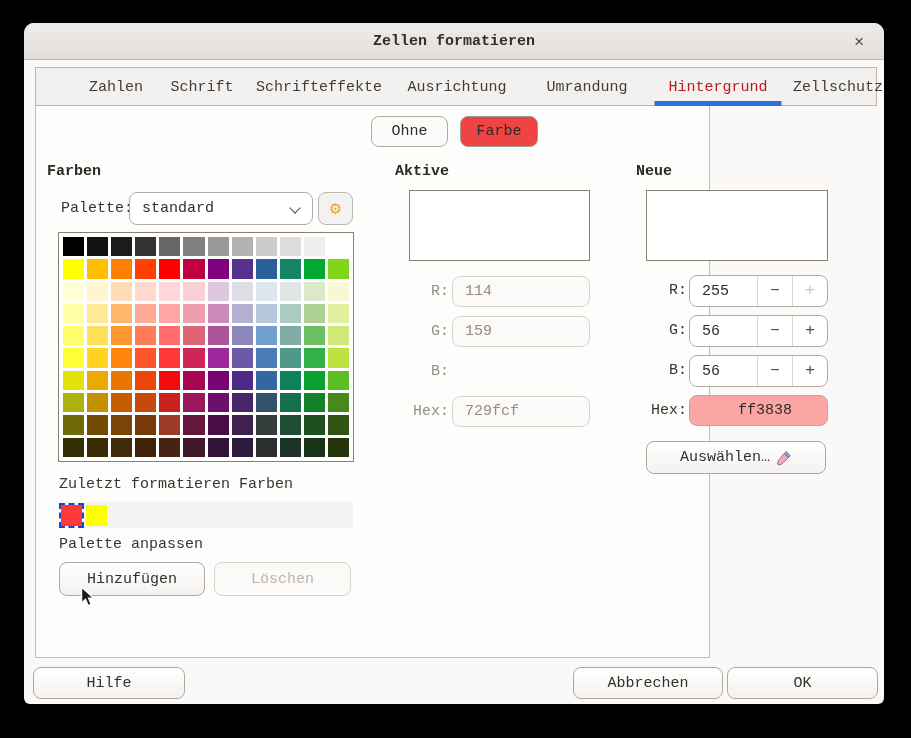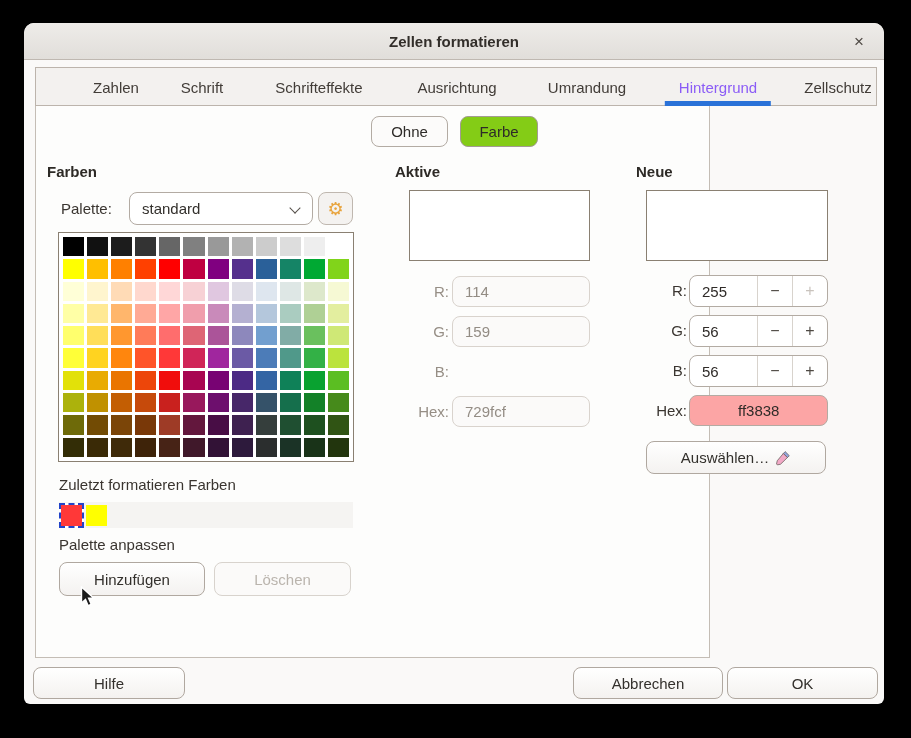--- a/index.html
+++ b/index.html
@@ -1,43 +1,43 @@
 <!DOCTYPE html>
 <html><head>
 <meta charset="utf-8">
 <style>
   html,body{margin:0;padding:0;background:#000;}
   *{box-sizing:border-box;}
   body{font-family:"Liberation Sans", sans-serif;}
-  .stage{position:relative;width:911px;height:738px;background:#000;overflow:hidden;}
+  .stage{position:relative;width:911px;height:738px;background:#000;overflow:hidden;font-family:Liberation Mono, monospace;}
 
   .dialog{position:absolute;left:24px;top:23px;width:860px;height:681px;
     background:#FAF9F8;border-radius:10px 10px 6px 6px;}
 
   .titlebar{position:absolute;left:0;top:0;width:100%;height:37px;
     background:linear-gradient(#EEECE9,#E1DEDA);border-bottom:1px solid #BFB8B1;
     border-radius:10px 10px 0 0;display:flex;align-items:center;justify-content:center;}
   .title{font-size:15px;font-weight:bold;color:#322E2A;}
   .close-btn{position:absolute;right:14px;top:8px;width:22px;height:22px;display:flex;
     align-items:center;justify-content:center;color:#4F4A45;font-size:17px;cursor:default;}
 
   .tabstrip{position:absolute;left:11px;top:44px;width:842px;height:39px;
     background:#F3F1EF;border:1px solid #BCB4AC;}
   .tab{position:absolute;top:0;height:38px;display:flex;align-items:center;
     font-size:15px;color:#413C37;transform:translateX(-50%);padding:0 14px;white-space:nowrap;margin-left:44px;}
-  .tab.active{color:#8b5cf6;}
+  .tab.active{color:#b91c1c;}
   .tab.active::after{content:"";position:absolute;left:0;right:0;bottom:0;height:5px;background:#2A72D8;}
 
   .page{position:absolute;left:11px;top:83px;width:675px;height:552px;
     background:#FDFDFC;border:1px solid #C4BDB5;border-top:none;}
 
   .toggle{position:absolute;height:31px;border-radius:8px;font-size:15px;color:#2E2B28;
     display:flex;align-items:center;justify-content:center;}
   .toggle.plain{background:#FCFBFA;border:1px solid #B3ABA3;}
-  .toggle.checked{background:#84cc16;border:1px solid #A39B93;}
+  .toggle.checked{background:#ef4444;border:1px solid #A39B93;}
   .toggle-ohne{left:335px;top:10px;width:77px;}
   .toggle-farbe{left:424px;top:10px;width:78px;}
 
   .sec-title{position:absolute;font-size:15px;font-weight:bold;color:#2D2A26;}
   .lbl{position:absolute;font-size:15px;color:#3A3530;white-space:nowrap;}
 
   .dropdown{position:absolute;left:93px;top:86px;width:184px;height:33px;background:#FFFFFF;
     border:1px solid #B3ABA3;border-radius:8px;display:flex;align-items:center;
     padding:0 12px;font-size:15px;color:#33302C;}
   .chev{position:absolute;right:13px;top:11px;width:8px;height:8px;

